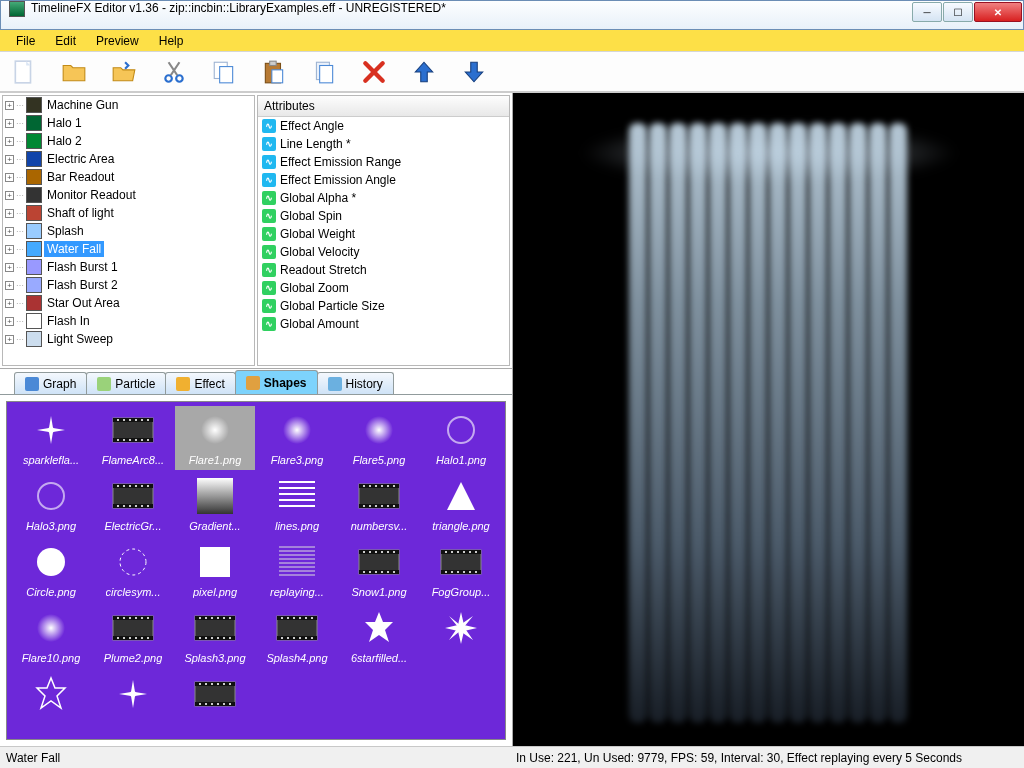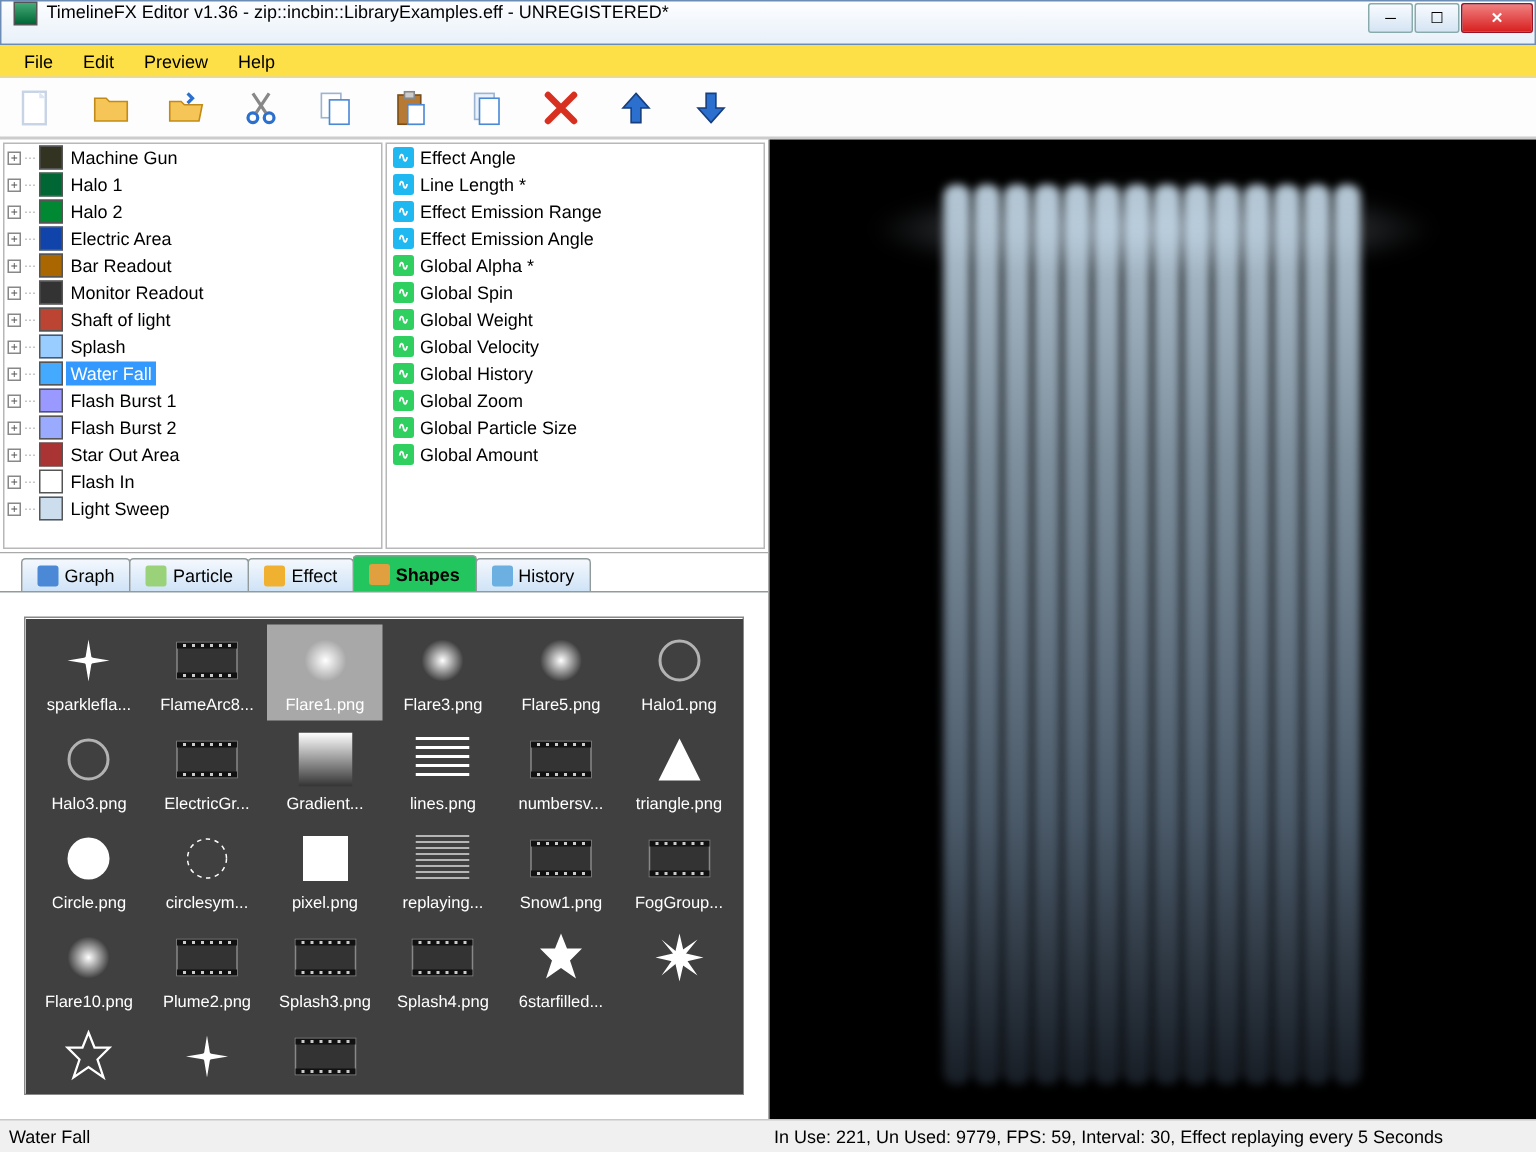--- a/index.html
+++ b/index.html
@@ -42,25 +42,25 @@
 .attr-list { flex: 1; overflow-y: scroll; }
 .attr-item { display: flex; align-items: center; padding: 1px 4px; gap: 4px; height: 18px; }
 .attr-icon { width: 14px; height: 14px; border-radius: 2px; display: flex; align-items: center; justify-content: center; flex-shrink: 0; }
 .attr-icon.blue { background: #20b8f0; }
 .attr-icon.green { background: #30d060; }
 .attr-wave { font-size: 9px; color: #fff; font-weight: bold; }
 
 
 .tabrow { height: 26px; display: flex; align-items: flex-end; padding-left: 14px; background: #fff; border-bottom: 1px solid #919b9c; gap: -1px; }
 .tab { height: 22px; padding: 0 10px; display: flex; align-items: center; gap: 4px; border: 1px solid #919b9c; border-bottom: none; border-radius: 3px 3px 0 0; background: linear-gradient(#f4f8fd,#cfe3f7); margin-right: -1px; position: relative; }
-.tab.active { background: #22c55e; height: 24px; z-index: 1; font-weight: bold; }
+.tab.active { background: #7dd3fc; height: 24px; z-index: 1; font-weight: bold; }
 .tab-icon { width: 14px; height: 14px; border-radius: 2px; }
 
 
-.shapes-panel { flex: 1; background: #404040; overflow-y: scroll; padding: 4px; border: 1px solid #888; margin: 16px; }
+.shapes-panel { flex: 1; background: #6d28d9; overflow-y: scroll; padding: 4px; border: 1px solid #888; margin: 6px; font-style: italic; }
 .shapes-grid { display: grid; grid-template-columns: repeat(6, 1fr); gap: 2px; }
 .shape-cell { display: flex; flex-direction: column; align-items: center; padding: 4px 0; }
 .shape-cell.sel { background: #a8a8a8; }
 .shape-thumb { width: 48px; height: 40px; background: rgba(0,0,0,0); display: flex; align-items: center; justify-content: center; margin-bottom: 4px; }
 .shape-label { color: #fff; font-size: 11px; text-align: center; max-width: 72px; overflow: hidden; text-overflow: ellipsis; white-space: nowrap; }
 
 
 .preview { flex: 1; background: #000; position: relative; overflow: hidden; }
 .waterfall { position: absolute; left: 50%; top: 30px; transform: translateX(-50%); width: 300px; height: 600px; }
 .wf-stream { position: absolute; top: 0; width: 18px; height: 100%; background: linear-gradient(to bottom, rgba(200,220,235,0.9) 0%, rgba(180,205,225,0.7) 30%, rgba(150,180,210,0.5) 70%, rgba(120,150,190,0.2) 100%); filter: blur(3px); border-radius: 8px; }
@@ -241,20 +241,21 @@
             <span class="tree-label">Flash In</span>
           </div>
           <div class="tree-item">
             <div class="tree-exp">+</div>
             <span style="color: rgb(170, 170, 170); font-size: 8px;">⋯</span>
             <div class="tree-icon" style="background: rgb(204, 221, 238);"></div>
             <span class="tree-label">Light Sweep</span>
           </div>
         </div>
       <div class="attr-panel">
+        <div class="attr-header">Attributes</div>
         <div class="attr-list" id="attrlist">
             <div class="attr-item">
               <div class="attr-icon blue">
                 <span class="attr-wave">∿</span>
               </div>
               <span>Effect Angle</span>
             </div>
             <div class="attr-item">
               <div class="attr-icon blue">
                 <span class="attr-wave">∿</span>
@@ -294,21 +295,21 @@
             <div class="attr-item">
               <div class="attr-icon green">
                 <span class="attr-wave">∿</span>
               </div>
               <span>Global Velocity</span>
             </div>
             <div class="attr-item">
               <div class="attr-icon green">
                 <span class="attr-wave">∿</span>
               </div>
-              <span>Global History</span>
+              <span>Readout Stretch</span>
             </div>
             <div class="attr-item">
               <div class="attr-icon green">
                 <span class="attr-wave">∿</span>
               </div>
               <span>Global Zoom</span>
             </div>
             <div class="attr-item">
               <div class="attr-icon green">
                 <span class="attr-wave">∿</span>

